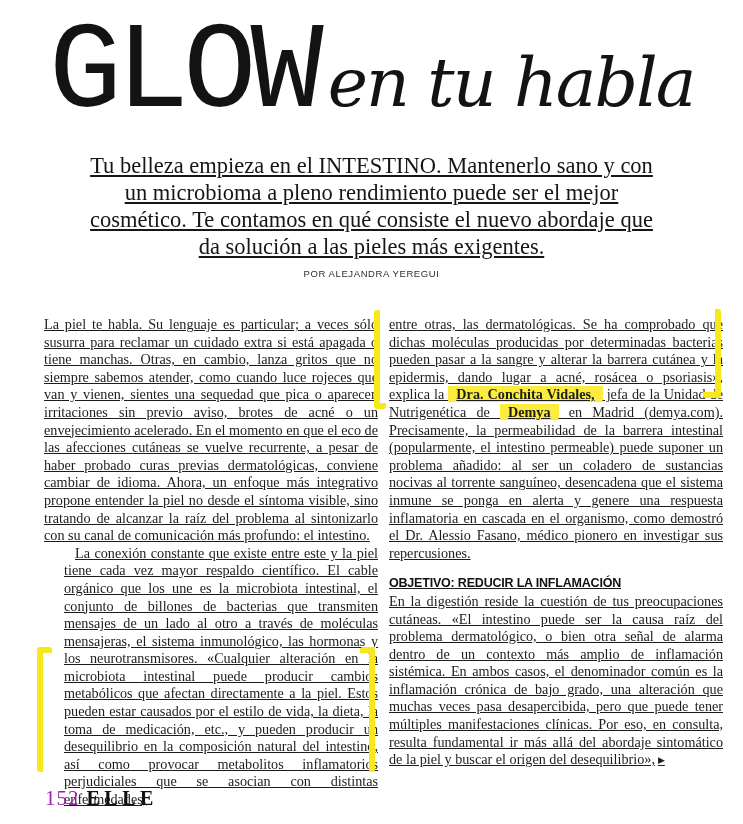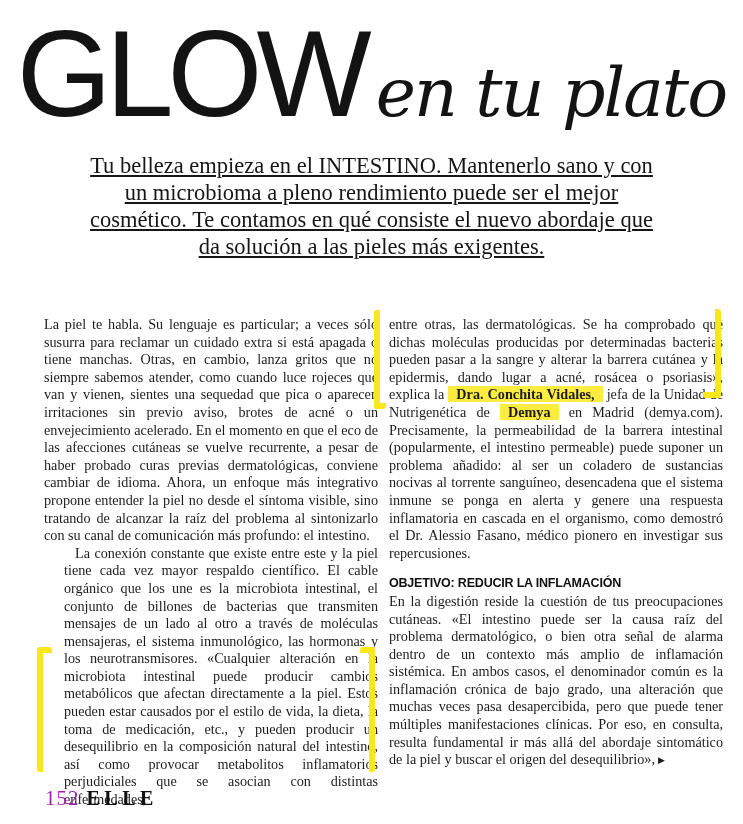--- a/index.html
+++ b/index.html
@@ -18,21 +18,21 @@
     font-family:"Liberation Serif",serif;
     color:var(--ink);
   }
   
   .headline{
     position:absolute;top:10px;left:0;width:100%;
     display:flex;justify-content:center;align-items:baseline;
     white-space:nowrap;
   }
   .headline .main{
-    font-family:Liberation Sans, sans-serif;
+    font-family:Liberation Mono, monospace;
     font-size:122px;line-height:1.05;
     letter-spacing:-6px;color:#131313;
   }
   .headline .script{
     font-family:"DejaVu Serif",serif;
     font-style:italic;
     font-size:68px;line-height:1;
     letter-spacing:-2px;color:#131313;
     margin-left:10px;
   }
@@ -51,20 +51,21 @@
     font-family:"Liberation Sans",sans-serif;
     font-size:9.5px;letter-spacing:.6px;color:#2e2e2e;
   }
   
   .col{
     position:absolute;top:316px;width:334px;
     font-family:"Liberation Serif",serif;
     font-size:14.2px;line-height:17.6px;
     text-align:justify;color:var(--ink);
     hyphens:auto;
+    text-decoration:underline;
   }
   .col-left{left:44px;}
   .col-right{left:389px;}
   .col p + p{text-indent:11px;margin-left:20px;}
   .subhead{
     font-family:"Liberation Sans",sans-serif;
     font-weight:bold;font-size:12.5px;letter-spacing:-.2px;
     color:#111;margin-top:13px;
     text-align:left;
   }
@@ -99,25 +100,26 @@
     margin-left:7px;
   }
 </style>
 </head>
 <body>
 
 <div class="page">
 
   <div class="headline">
     <span class="main">GLOW</span>
-    <span class="script">en tu plato</span>
+    <span class="script">en tu habla</span>
   </div>
 
   <div class="standfirst">Tu belleza empieza en el INTESTINO. Mantenerlo sano y con un microbioma a pleno rendimiento puede ser el mejor cosmético. Te contamos en qué consiste el nuevo abordaje que da solución a las pieles más exigentes.</div>
 
+  <div class="byline">POR ALEJANDRA YEREGUI</div>
 
   <div class="col col-left">
     <p>La piel te habla. Su lenguaje es particular; a veces sólo susurra para reclamar un cuidado extra si está apagada o tiene manchas. Otras, en cambio, lanza gritos que no siempre sabemos atender, como cuando luce rojeces que van y vienen, sientes una sequedad que pica o aparecen irritaciones sin previo aviso, brotes de acné o un envejecimiento acelerado. En el momento en que el eco de las afecciones cutáneas se vuelve recurrente, a pesar de haber probado curas previas dermatológicas, conviene cambiar de idioma. Ahora, un enfoque más integrativo propone entender la piel no desde el síntoma visible, sino tratando de alcanzar la raíz del problema al sintonizarlo con su canal de comunicación más profundo: el intestino.</p>
     <p>La conexión constante que existe entre este y la piel tiene cada vez mayor respaldo científico. El cable orgánico que los une es la microbiota intestinal, el conjunto de billones de bacterias que transmiten mensajes de un lado al otro a través de moléculas mensajeras, el sistema inmunológico, las hormonas y los neurotransmisores. «Cualquier alteración en la microbiota intestinal puede producir cambios metabólicos que afectan directamente a la piel. Estos pueden estar causados por el estilo de vida, la dieta, la toma de medicación, etc., y pueden producir un desequilibrio en la composición natural del intestino, así como provocar metabolitos inflamatorios perjudiciales que se asocian con distintas enfermedades,</p>
   </div>
 
   <div class="col col-right">
     <p><span>entre otras, las dermatológicas. Se ha comprobado que dichas moléculas producidas por determinadas bacterias pueden pasar a la sangre y alterar la barrera cutánea y la epidermis, dando lugar a acné, rosácea o psoriasis», explica la </span><span class="hl">Dra. Conchita Vidales,</span><span> jefa de la Unidad de Nutrigenética de </span><span class="hl">Demya</span><span> en Madrid (demya.com). Precisamente, la permeabilidad de la barrera intestinal (popularmente, el intestino permeable) puede suponer un problema añadido: al ser un coladero de sustancias nocivas al torrente sanguíneo, desencadena que el sistema inmune se ponga en alerta y genere una respuesta inflamatoria en cascada en el organismo, como demostró el Dr. Alessio Fasano, médico pionero en investigar sus repercusiones.</span></p>
     <div class="subhead">OBJETIVO: REDUCIR LA INFLAMACIÓN</div>
     <p><span>En la digestión reside la cuestión de tus preocupaciones cutáneas. «El intestino puede ser la causa raíz del problema dermatológico, o bien otra señal de alarma dentro de un contexto más amplio de inflamación sistémica. En ambos casos, el denominador común es la inflamación crónica de bajo grado, una alteración que muchas veces pasa desapercibida, pero que puede tener múltiples manifestaciones clínicas. Por eso, en consulta, resulta fundamental ir más allá del abordaje sintomático de la piel y buscar el origen del desequilibrio»,</span><span class="cont-arrow">▶</span></p>

